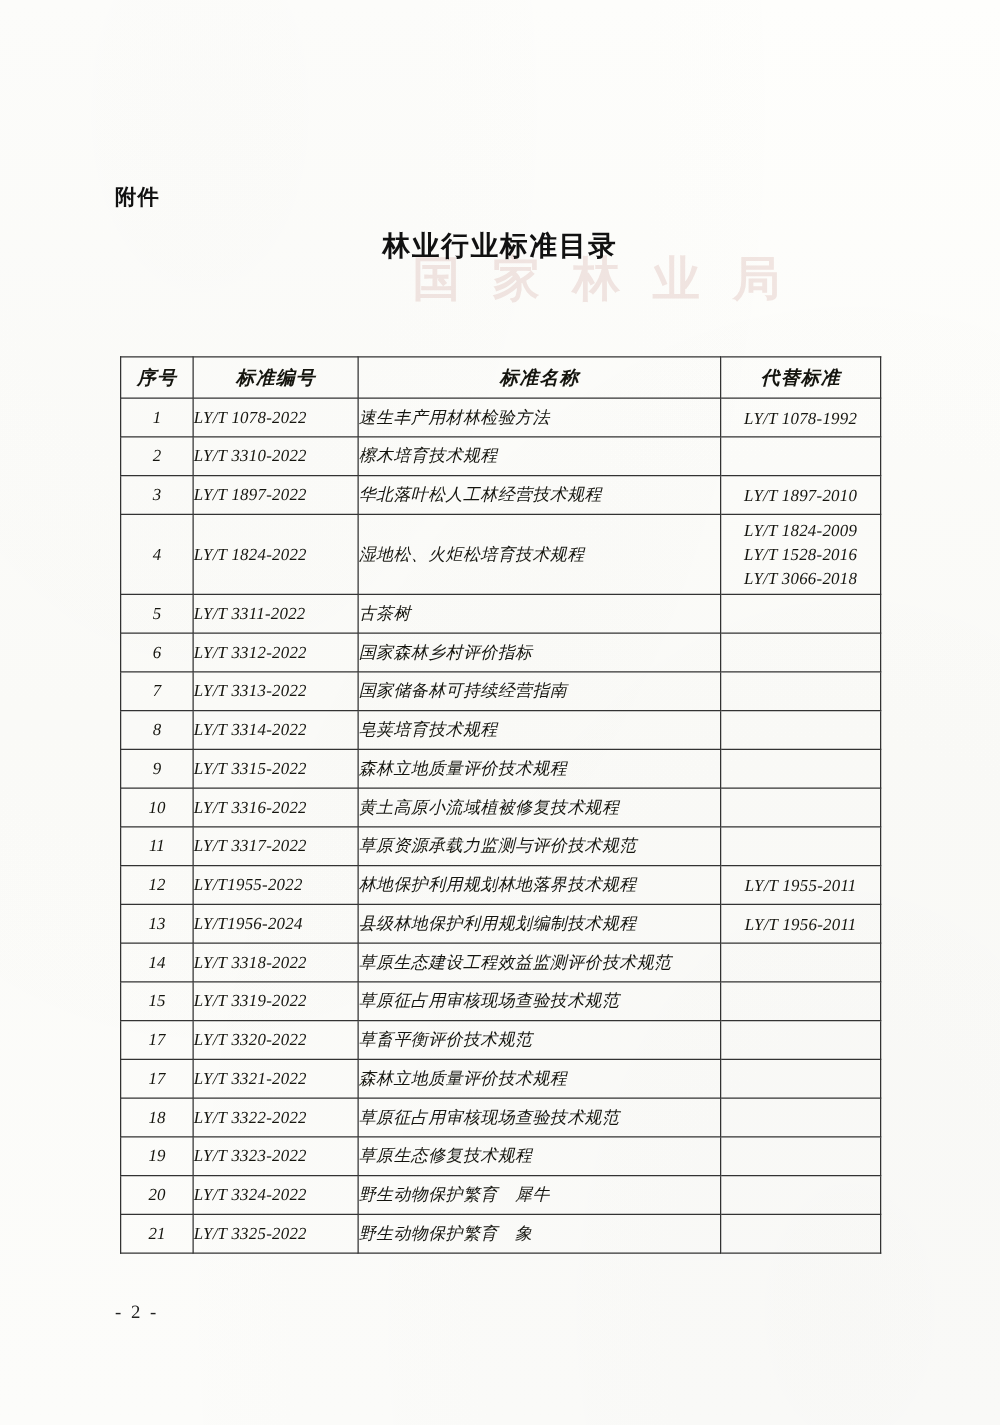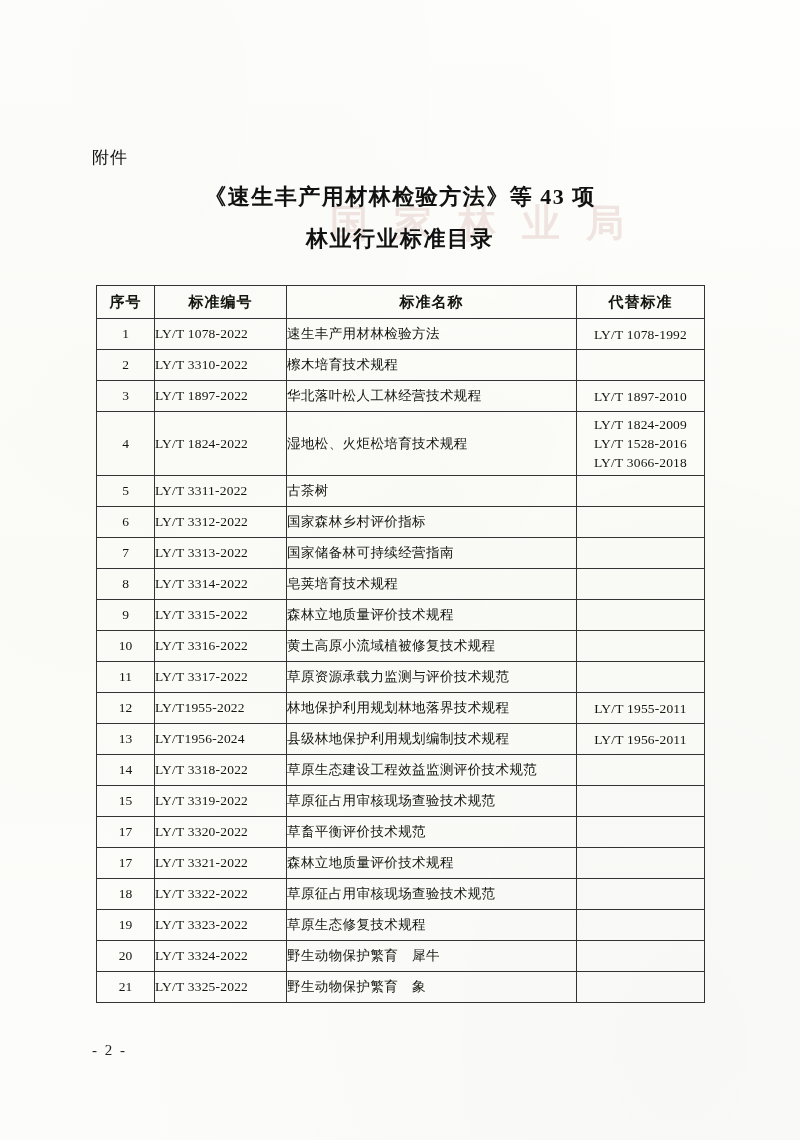--- a/index.html
+++ b/index.html
@@ -28,21 +28,21 @@
       radial-gradient(ellipse at 20% 8%, rgba(0,0,0,0.012), rgba(0,0,0,0) 60%),
       radial-gradient(ellipse at 85% 92%, rgba(0,0,0,0.015), rgba(0,0,0,0) 62%),
       linear-gradient(180deg, #fefefc 0%, #fbfbf8 50%, #fcfcfa 100%);
     pointer-events: none;
   }
   .attachment-label {
     position: absolute;
     left: 92px;
     top: 146px;
     font-size: 17px;
-    font-weight: normal;
+    font-weight: bold;
     letter-spacing: 1px;
     color: #111;
   }
   .title-block {
     position: absolute;
     left: 0;
     right: 0;
     top: 176px;
     text-align: center;
   }
@@ -73,20 +73,21 @@
     left: 96px;
     top: 285px;
     width: 608px;
     z-index: 2;
   }
   table.std {
     border-collapse: collapse;
     width: 100%;
     table-layout: fixed;
     background: rgba(255,255,255,0.0);
+    font-style: italic;
   }
   table.std th, table.std td {
     border: 1px solid #333;
     padding: 0;
     font-weight: normal;
     color: #15150f;
   }
   table.std th {
     height: 32px;
     font-size: 15px;
@@ -143,21 +144,20 @@
 <body>
 
 <div class="page">
   <div class="paper-tint"></div>
 
   <div class="ghost">国家林业局</div>
 
   <div class="attachment-label">附件</div>
 
   <div class="title-block">
-    <div class="title-line">《速生丰产用材林检验方法》等 43 项</div>
     <div class="title-line">林业行业标准目录</div>
   </div>
 
   <div class="table-wrap">
     <table class="std">
       <colgroup>
         <col class="c-no">
         <col class="c-code">
         <col class="c-name">
         <col class="c-repl">

